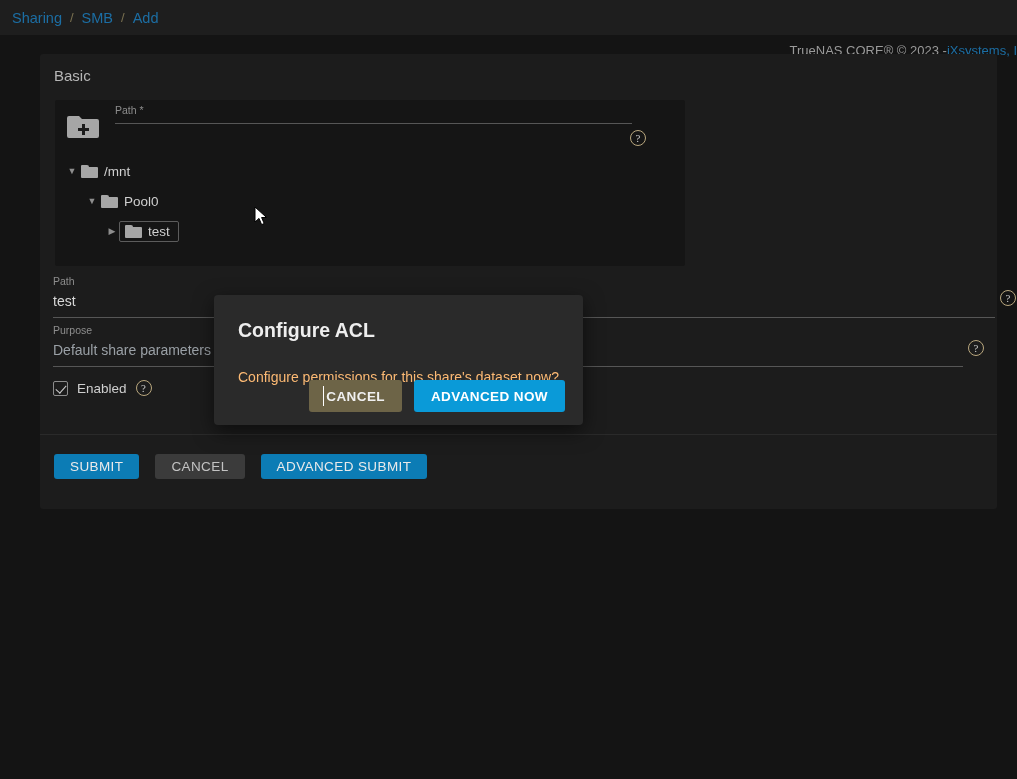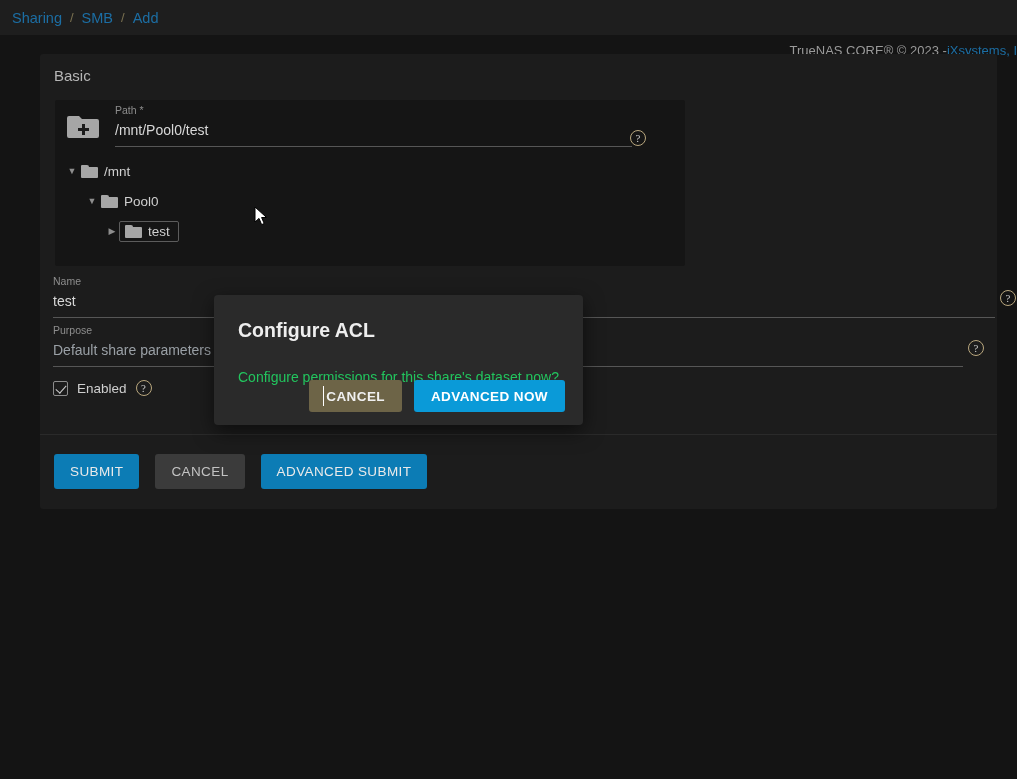--- a/index.html
+++ b/index.html
@@ -144,40 +144,40 @@
   }
 
   
   .footer-btns {
     position: absolute; left: 14px; top: 400px;
     display: flex; gap: 16px;
   }
   .btn {
     border: none; border-radius: 3px; cursor: pointer;
     font-size: 13.5px; font-family: "Liberation Sans", sans-serif;
-    letter-spacing: .4px; height: 35px; padding: 0 16px;
+    letter-spacing: .4px; height: 25px; padding: 0 16px;
     display: inline-flex; align-items: center; justify-content: center;
   }
   .btn-primary { background: #0c7cb5; color: #eaeaea; }
   .btn-grey { background: #3b3b3b; color: #c3c3c3; }
 
   
   .dialog {
     position: absolute; left: 214px; top: 295px;
     width: 369px; height: 130px;
     background: #2a2a2a; border-radius: 4px;
     box-shadow: 0 6px 20px rgba(0,0,0,.55);
   }
   .dlg-title {
     position: absolute; left: 24px; top: 24px;
     font-size: 19.5px; font-weight: bold; color: #eeeeee;
   }
   .dlg-body {
     position: absolute; left: 24px; top: 74px;
-    font-size: 14px; color: #22c55e;
+    font-size: 14px; color: #fdba74;
   }
   .dlg-actions {
     position: absolute; right: 18px; bottom: 13px;
     display: flex; gap: 12px;
   }
   .btn-olive { background: #6d6447; color: #f0f0f0; font-weight: bold; }
   .btn-blue { background: #0a9ad8; color: #ffffff; font-weight: bold; }
   .dlg-actions .btn { height: 32px; padding: 0 17px; font-size: 13.5px; }
   .caret {
     position: absolute; left: 14px; top: 6px;
@@ -216,21 +216,20 @@
     <div class="newfolder-icon">
       <svg width="32" height="28" viewBox="0 0 32 28">
         <path d="M2 4 h10 l3 3 h15 a2 2 0 0 1 2 2 v15 a2 2 0 0 1 -2 2 h-28 a2 2 0 0 1 -2 -2 v-18 a2 2 0 0 1 2 -2 z" fill="#a6a6a6"></path>
         <rect x="15" y="12" width="3" height="11" fill="#1b1b1b"></rect>
         <rect x="11" y="16" width="11" height="3" fill="#1b1b1b"></rect>
       </svg>
     </div>
 
     <div class="path-field">
       <span class="fld-label">Path *</span>
-      <span class="fld-value">/mnt/Pool0/test</span>
       <div class="fld-underline"></div>
     </div>
 
     <div class="path-help help-icon">?</div>
 
     <div class="tree">
 
       <div class="tnode" style="padding-left:10px">
         <span class="arrow">▼</span>
         <span class="nodebox">
@@ -252,21 +251,21 @@
         <span class="nodebox">
           <span class="folder-ico"></span>
           <span>test</span>
         </span>
       </div>
 
     </div>
   </div>
 
   <div class="row-name">
-    <span class="fld-label">Name</span>
+    <span class="fld-label">Path</span>
     <span class="fld-value">test</span>
     <div class="fld-underline"></div>
   </div>
   <div class="row-help-name help-icon">?</div>
 
   <div class="row-purpose">
     <span class="fld-label">Purpose</span>
     <span class="fld-value purpose-value">Default share parameters</span>
     <div class="fld-underline"></div>
   </div>

